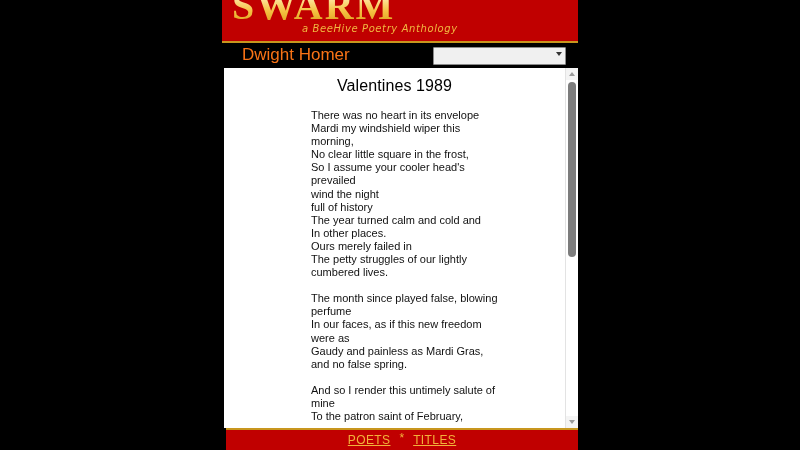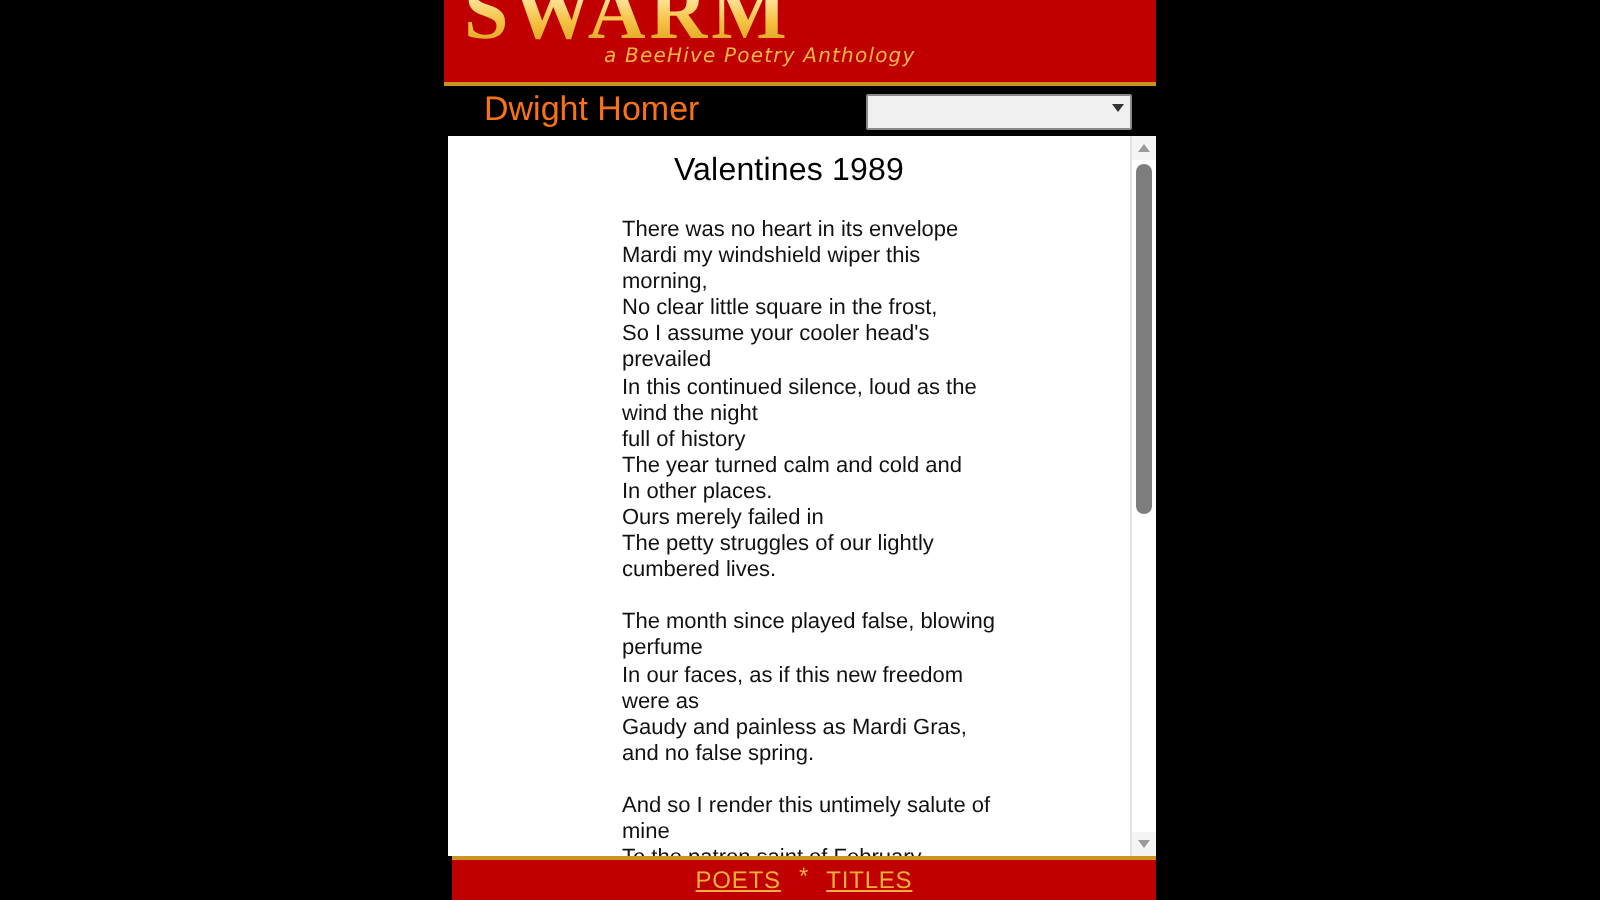--- a/index.html
+++ b/index.html
@@ -290,21 +290,20 @@
     <div class="panel-scrollview">
       <h1 class="poem-title">Valentines 1989</h1>
       <div class="poem-body">
           <div class="stanza">
             <div class="line">There was no heart in its envelope</div>
             <div class="line">Mardi my windshield wiper this</div>
             <div class="line">morning,</div>
             <div class="line">No clear little square in the frost,</div>
             <div class="line">So I assume your cooler head's</div>
             <div class="line">prevailed</div>
-            <div class="line">In this continued silence, loud as the</div>
             <div class="line">wind the night</div>
             <div class="line">full of history</div>
             <div class="line">The year turned calm and cold and</div>
             <div class="line">In other places.</div>
             <div class="line">Ours merely failed in</div>
             <div class="line">The petty struggles of our lightly</div>
             <div class="line">cumbered lives.</div>
           </div>
           <div class="stanza">
             <div class="line">The month since played false, blowing</div>

